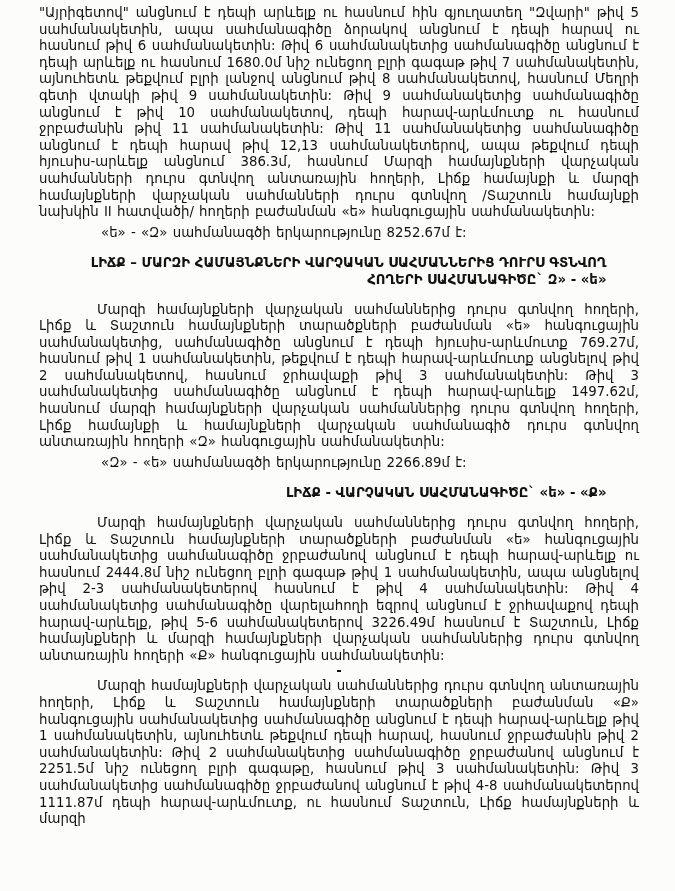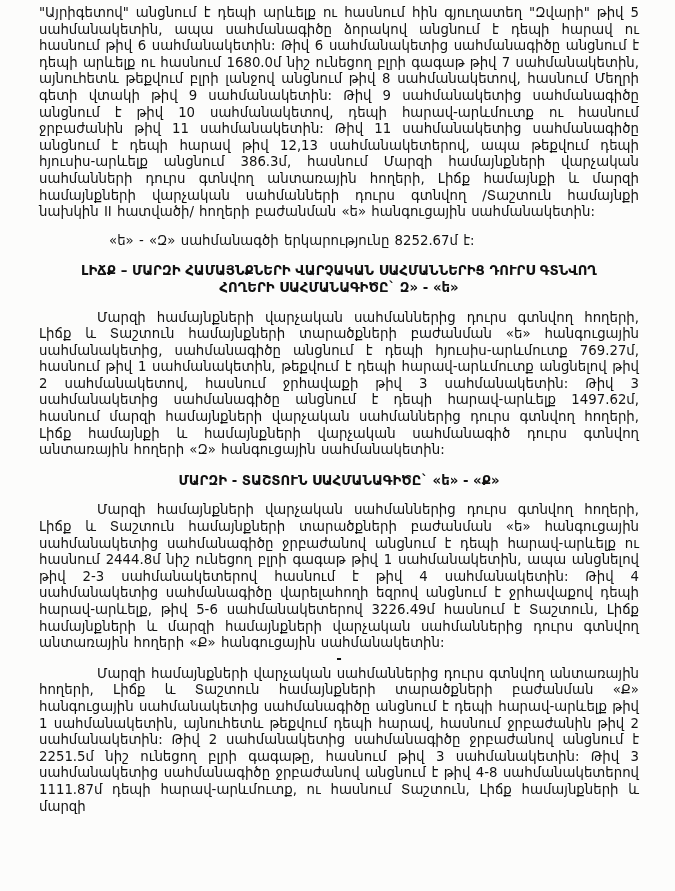--- a/index.html
+++ b/index.html
@@ -17,28 +17,28 @@
     padding: 5px 36px 0 39px;
   }
   .para {
     margin: 0;
     text-align: justify;
     text-indent: 58px;
     word-spacing: 1px;
   }
   .para.no-indent { text-indent: 0; }
   .len-line {
-    margin: 12px;
+    margin: 4px;
     text-indent: 58px;
     word-spacing: 1px;
   }
   .heading {
     font-size: 13.3px;
     font-weight: bold;
-    text-align: center;
+    text-align: right;
     margin: 14px auto 13px auto;
     max-width: 535px;
     line-height: 16.6px;
   }
   .stray-mark {
     margin: 0;
     text-align: center;
     line-height: 14px;
     font-weight: bold;
   }
@@ -49,22 +49,23 @@
 <div class="page">
 
   <p class="para no-indent">"Այրիգետով" անցնում է դեպի արևելք ու հասնում հին գյուղատեղ "Զվարի" թիվ 5 սահմանակետին, ապա սահմանագիծը ձորակով անցնում է դեպի հարավ ու հասնում թիվ 6 սահմանակետին: Թիվ 6 սահմանակետից սահմանագիծը անցնում է դեպի արևելք ու հասնում 1680.0մ նիշ ունեցող բլրի գագաթ թիվ 7 սահմանակետին, այնուհետև թեքվում բլրի լանջով անցնում թիվ 8 սահմանակետով, հասնում Մեղրի գետի վտակի թիվ 9 սահմանակետին: Թիվ 9 սահմանակետից սահմանագիծը անցնում է թիվ 10 սահմանակետով, դեպի հարավ-արևմուտք ու հասնում ջրբաժանին թիվ 11 սահմանակետին: Թիվ 11 սահմանակետից սահմանագիծը անցնում է դեպի հարավ թիվ 12,13 սահմանակետերով, ապա թեքվում դեպի հյուսիս-արևելք անցնում 386.3մ, հասնում Մարզի համայնքների վարչական սահմանների դուրս գտնվող անտառային հողերի, Լիճք համայնքի և մարզի համայնքների վարչական սահմանների դուրս գտնվող /Տաշտուն համայնքի նախկին II հատվածի/ հողերի բաժանման «ե» հանգուցային սահմանակետին:</p>
 
   <p class="len-line">«ե» - «Զ» սահմանագծի երկարությունը 8252.67մ է:</p>
 
   <h2 class="heading">ԼԻՃՔ – ՄԱՐԶԻ ՀԱՄԱՅՆՔՆԵՐԻ ՎԱՐՉԱԿԱՆ ՍԱՀՄԱՆՆԵՐԻՑ ԴՈՒՐՍ ԳՏՆՎՈՂ ՀՈՂԵՐԻ ՍԱՀՄԱՆԱԳԻԾԸ` Զ» - «ե»</h2>
 
   <p class="para">Մարզի համայնքների վարչական սահմաններից դուրս գտնվող հողերի, Լիճք և Տաշտուն համայնքների տարածքների բաժանման «ե» հանգուցային սահմանակետից, սահմանագիծը անցնում է դեպի հյուսիս-արևմուտք 769.27մ, հասնում թիվ 1 սահմանակետին, թեքվում է դեպի հարավ-արևմուտք անցնելով թիվ 2 սահմանակետով, հասնում ջրհավաքի թիվ 3 սահմանակետին: Թիվ 3 սահմանակետից սահմանագիծը անցնում է դեպի հարավ-արևելք 1497.62մ, հասնում մարզի համայնքների վարչական սահմաններից դուրս գտնվող հողերի, Լիճք համայնքի և համայնքների վարչական սահմանագիծ դուրս գտնվող անտառային հողերի «Զ» հանգուցային սահմանակետին:</p>
 
+  <p class="len-line">«Զ» - «ե» սահմանագծի երկարությունը 2266.89մ է:</p>
 
-  <h2 class="heading">ՄԱՐԶԻ - ՏԱՇՏՈՒՆ ՍԱՀՄԱՆԱԳԻԾԸ` «ե» - «Ք»</h2>
+  <h2 class="heading">ԼԻՃՔ - ՎԱՐՉԱԿԱՆ ՍԱՀՄԱՆԱԳԻԾԸ` «ե» - «Ք»</h2>
 
   <p class="para">Մարզի համայնքների վարչական սահմաններից դուրս գտնվող հողերի, Լիճք և Տաշտուն համայնքների տարածքների բաժանման «ե» հանգուցային սահմանակետից սահմանագիծը ջրբաժանով անցնում է դեպի հարավ-արևելք ու հասնում 2444.8մ նիշ ունեցող բլրի գագաթ թիվ 1 սահմանակետին, ապա անցնելով թիվ 2-3 սահմանակետերով հասնում է թիվ 4 սահմանակետին: Թիվ 4 սահմանակետից սահմանագիծը վարելահողի եզրով անցնում է ջրհավաքով դեպի հարավ-արևելք, թիվ 5-6 սահմանակետերով 3226.49մ հասնում է Տաշտուն, Լիճք համայնքների և մարզի համայնքների վարչական սահմաններից դուրս գտնվող անտառային հողերի «Ք» հանգուցային սահմանակետին:</p>
 
 
 
   <p class="stray-mark">-</p>
 
   <p class="para">Մարզի համայնքների վարչական սահմաններից դուրս գտնվող անտառային հողերի, Լիճք և Տաշտուն համայնքների տարածքների բաժանման «Ք» հանգուցային սահմանակետից սահմանագիծը անցնում է դեպի հարավ-արևելք թիվ 1 սահմանակետին, այնուհետև թեքվում դեպի հարավ, հասնում ջրբաժանին թիվ 2 սահմանակետին: Թիվ 2 սահմանակետից սահմանագիծը ջրբաժանով անցնում է 2251.5մ նիշ ունեցող բլրի գագաթը, հասնում թիվ 3 սահմանակետին: Թիվ 3 սահմանակետից սահմանագիծը ջրբաժանով անցնում է թիվ 4-8 սահմանակետերով 1111.87մ դեպի հարավ-արևմուտք, ու հասնում Տաշտուն, Լիճք համայնքների և մարզի</p>
 
 </div>

